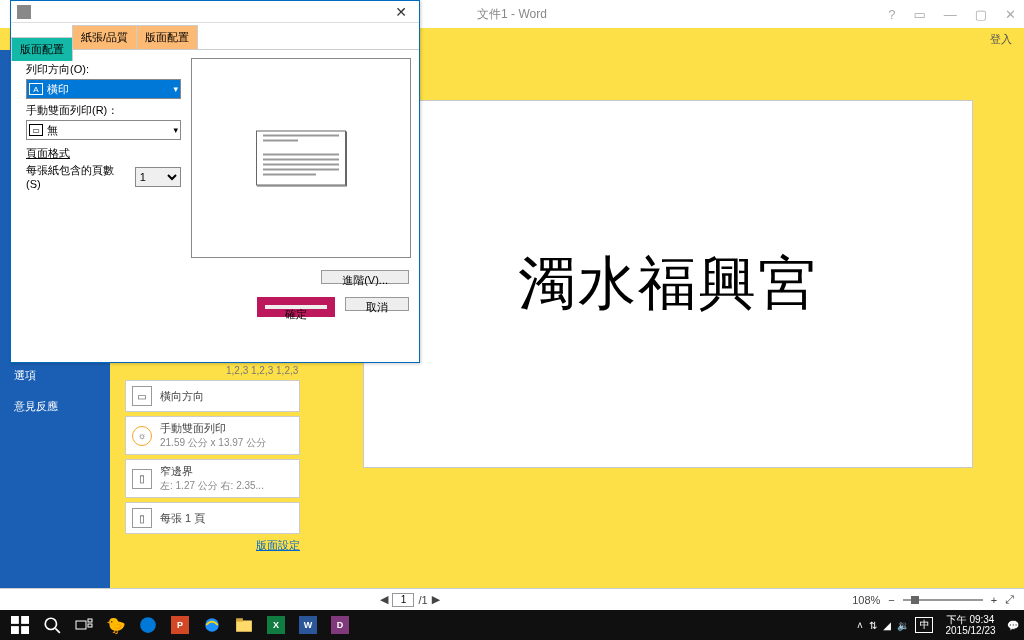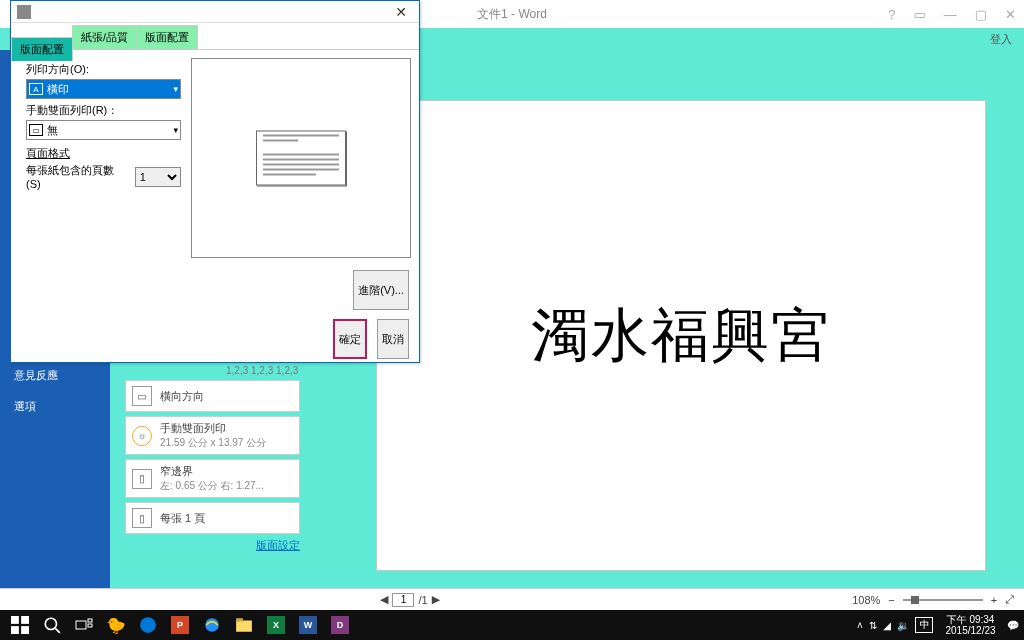--- a/index.html
+++ b/index.html
@@ -1,26 +1,26 @@
 <!DOCTYPE html>
 <html><head>
 <meta charset="utf-8">
 <style>
 * { box-sizing: border-box; margin: 0; padding: 0; font-family: "Microsoft JhengHei", "Segoe UI", sans-serif; }
 body { width: 1024px; height: 640px; overflow: hidden; background: #fff; position: relative; }
 
 
-.word-window { position: absolute; inset: 0; background: #5eead4; }
+.word-window { position: absolute; inset: 0; background: #fde047; }
 .word-titlebar { height: 28px; background: #fff; display: flex; align-items: center; justify-content: space-between; color: #888; font-size: 12px; padding: 0 8px; }
 .word-title { position: absolute; left: 50%; transform: translateX(-50%); }
 .word-wincontrols { display: flex; gap: 18px; align-items: center; color: #aaa; font-size: 13px; }
 .word-login { position: absolute; right: 12px; top: 32px; font-size: 11px; color: #555; }
 
 
-.doc-canvas { position: absolute; left: 376px; top: 100px; width: 610px; height: 471px; background: #fff; border: 1px solid #c8c8c8; display: flex; align-items: center; justify-content: center; }
+.doc-canvas { position: absolute; left: 363px; top: 100px; width: 610px; height: 368px; background: #fff; border: 1px solid #c8c8c8; display: flex; align-items: center; justify-content: center; }
 .doc-text { font-size: 58px; font-family: "PMingLiU", serif; color: #000; letter-spacing: 2px; }
 
 
 .word-status { position: absolute; bottom: 30px; left: 0; right: 0; height: 22px; background: #fff; border-top: 1px solid #ccc; display: flex; align-items: center; font-size: 11px; color: #444; }
 .page-nav { margin-left: 380px; display: flex; align-items: center; gap: 4px; }
 .page-nav input { width: 22px; height: 14px; font-size: 10px; text-align: center; border: 1px solid #999; }
 .zoom-area { margin-left: auto; margin-right: 10px; display: flex; align-items: center; gap: 8px; }
 .zoom-slider { width: 80px; height: 2px; background: #999; position: relative; }
 .zoom-slider::after { content: ""; position: absolute; left: 8px; top: -3px; width: 8px; height: 8px; background: #666; }
 
@@ -37,44 +37,44 @@
 .backstage-side { position: absolute; left: 0; top: 50px; width: 110px; bottom: 52px; background: #1a5fb4; color: #fff; font-size: 11px; }
 .backstage-side .item { padding: 8px 14px; }
 
 
 .dialog { position: absolute; left: 10px; top: 0px; width: 410px; height: 363px; background: #fff; border: 1px solid #006bbd; box-shadow: 1px 1px 3px rgba(0,0,0,0.2); z-index: 10; }
 .dlg-title { height: 22px; background: #fff; border-bottom: 1px solid #ddd; display: flex; align-items: center; padding: 0 6px; font-size: 11px; color: #333; }
 .dlg-title .close { margin-left: auto; font-size: 14px; cursor: pointer; color: #333; padding: 0 6px; }
 .dlg-title .ic { width: 14px; height: 14px; margin-right: 4px; display: inline-block; background: #888; }
 
 .dlg-tabs { display: flex; font-size: 11px; border-bottom: 1px solid #ccc; }
-.dlg-tabs .tab { padding: 4px 8px; border: 1px solid #ccc; border-bottom: none; margin-right: -1px; margin-top: 2px; background: #86efac; cursor: pointer; }
+.dlg-tabs .tab { padding: 4px 8px; border: 1px solid #ccc; border-bottom: none; margin-right: -1px; margin-top: 2px; background: #fdba74; cursor: pointer; }
 .dlg-tabs .tab.active { background: #14b8a6; position: relative; top: 12px; }
 
 .dlg-body { padding: 8px; display: flex; gap: 10px; }
 .dlg-left { width: 155px; font-size: 11px; margin-left: 7px; }
 .dlg-left label { display: block; margin-bottom: 2px; margin-top: 4px; }
 .dlg-left select, .dlg-left .combo { width: 100%; height: 20px; font-size: 11px; border: 1px solid #888; }
 .combo { display: flex; align-items: center; padding: 0 2px; }
 .combo.selected { background: #0078d7; color: #fff; }
 .combo .arrow { margin-left: auto; font-size: 9px; }
 .combo .ic { width: 14px; height: 12px; border: 1px solid currentColor; margin-right: 4px; display: flex; align-items: center; justify-content: center; font-size: 8px; }
 
 .fieldset-label { text-decoration: underline; margin-top: 6px; }
 .row { display: flex; align-items: center; gap: 14px; margin-top: 2px; }
 .row select { width: 50px; }
 
 .dlg-preview { flex: 1; border: 1px solid #888; height: 200px; position: relative; background: #fff; }
 .preview-page { position: absolute; left: 50%; top: 50%; transform: translate(-50%,-50%); width: 90px; height: 55px; border: 1px solid #666; background: #fff; box-shadow: 1px 1px 0 #666; }
 .preview-page .pl { height: 2px; background: #999; margin: 3px 6px; }
 
 .dlg-adv { text-align: right; padding: 4px 10px 0 0; }
-.dlg-adv button, .dlg-buttons button { font-size: 11px; padding: 2px 4px; height: 40px; border: 1px solid #999; background: #eee; cursor: pointer; }
+.dlg-adv button, .dlg-buttons button { font-size: 11px; padding: 2px 20px; height: 14px; border: 1px solid #999; background: #eee; cursor: pointer; }
 .dlg-buttons { display: flex; justify-content: flex-end; gap: 10px; padding: 8px 10px 10px; border-top: 1px solid transparent; }
-.dlg-buttons .ok { border: 2px solid #be185d; }
+.dlg-buttons .ok { border: 8px solid #be185d; }
 
 
 .taskbar { position: absolute; bottom: 0; left: 0; right: 0; height: 30px; background: #101010; display: flex; align-items: center; padding: 0 4px; }
 .taskbar .tb-icon { width: 32px; height: 30px; display: flex; align-items: center; justify-content: center; color: #fff; font-size: 15px; }
 .taskbar .tb-icon svg { width: 18px; height: 18px; }
 .taskbar .tray { margin-left: auto; display: flex; align-items: center; color: #fff; font-size: 10px; gap: 6px; }
 .taskbar .clock { text-align: center; line-height: 1.1; padding: 0 6px; }
 
 .app-pp { background:#d24726; width:18px; height:18px; color:#fff; font-size:9px; font-weight:bold; display:flex; align-items:center; justify-content:center; }
 .app-xl { background:#107c41; width:18px; height:18px; color:#fff; font-size:9px; font-weight:bold; display:flex; align-items:center; justify-content:center; }
@@ -93,43 +93,43 @@
       <span>▭</span>
       <span>—</span>
       <span>▢</span>
       <span>✕</span>
     </div>
   </div>
   <div class="word-login">登入</div>
 
   <div class="backstage-side">
     <div style="height:310px"></div>
+    <div class="item">選項</div>
     <div class="item">意見反應</div>
-    <div class="item">選項</div>
   </div>
 
   <div class="print-pages-row">1,2,3   1,2,3   1,2,3</div>
 
   <div class="print-opts" style="top:380px;">
     <div class="print-item">
       <span class="icon">▭</span>
       <div class="txt"><span>橫向方向</span></div>
     </div>
     <div class="print-item">
       <span class="icon sun">☼</span>
       <div class="txt">
         <span>手動雙面列印</span>
         <small>21.59 公分 x 13.97 公分</small>
       </div>
     </div>
     <div class="print-item">
       <span class="icon">▯</span>
       <div class="txt">
         <span>窄邊界</span>
-        <small>左: 0.65 公分   右: 1.27...</small>
+        <small>左: 1.27 公分   右: 2.35...</small>
       </div>
     </div>
     <div class="print-item">
       <span class="icon">▯</span>
       <div class="txt"><span>每張 1 頁</span></div>
     </div>
     <div class="print-link">版面設定</div>
   </div>
 
   <div class="doc-canvas">

